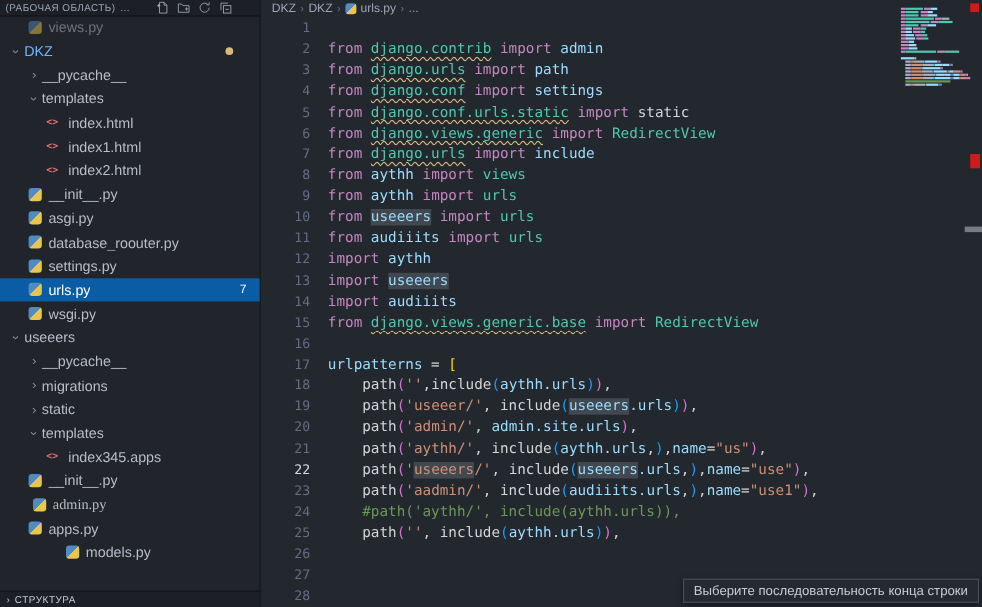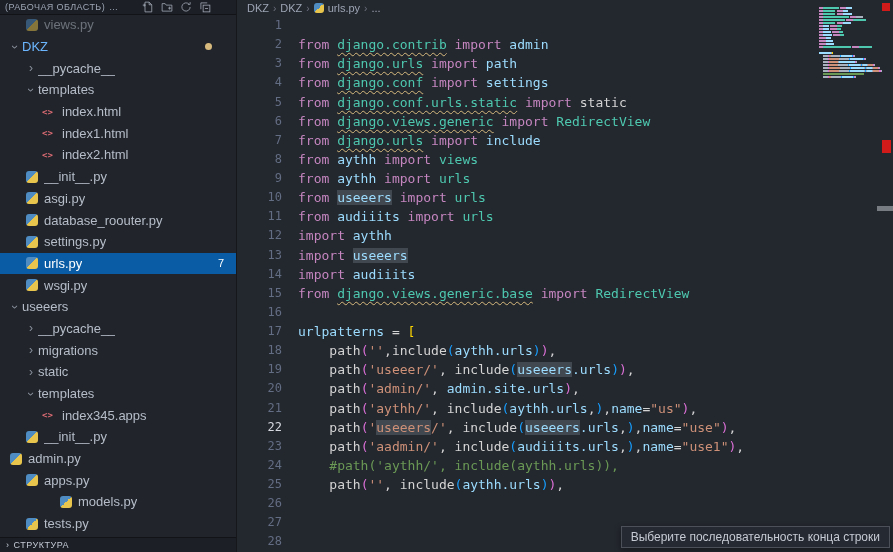--- a/index.html
+++ b/index.html
@@ -176,35 +176,31 @@
           <span class="lbl">templates</span>
         </div>
         <div class="row" style="padding-left: 40px;">
           <span class="ficon html">&lt;&gt;</span>
           <span class="lbl">index345.apps</span>
         </div>
         <div class="row" style="padding-left: 24px;">
           <span class="ficon py"></span>
           <span class="lbl">__init__.py</span>
         </div>
-        <div class="row" style="padding-left: 8px;">
+        <div class="row" style="padding-left: 28px; font-family: Liberation Serif, serif;">
           <span class="ficon py"></span>
           <span class="lbl">admin.py</span>
         </div>
         <div class="row" style="padding-left: 24px;">
           <span class="ficon py"></span>
           <span class="lbl">apps.py</span>
         </div>
         <div class="row" style="padding-left: 24px; margin-left: 34px;">
           <span class="ficon py"></span>
           <span class="lbl">models.py</span>
-        </div>
-        <div class="row" style="padding-left: 24px;">
-          <span class="ficon py"></span>
-          <span class="lbl">tests.py</span>
         </div>
       </div>
     <div class="outline-header">
       <span>›</span>
       <span>СТРУКТУРА</span>
     </div>
   </aside>
 
   <main class="editor">
     <div class="breadcrumb" id="breadcrumb">

